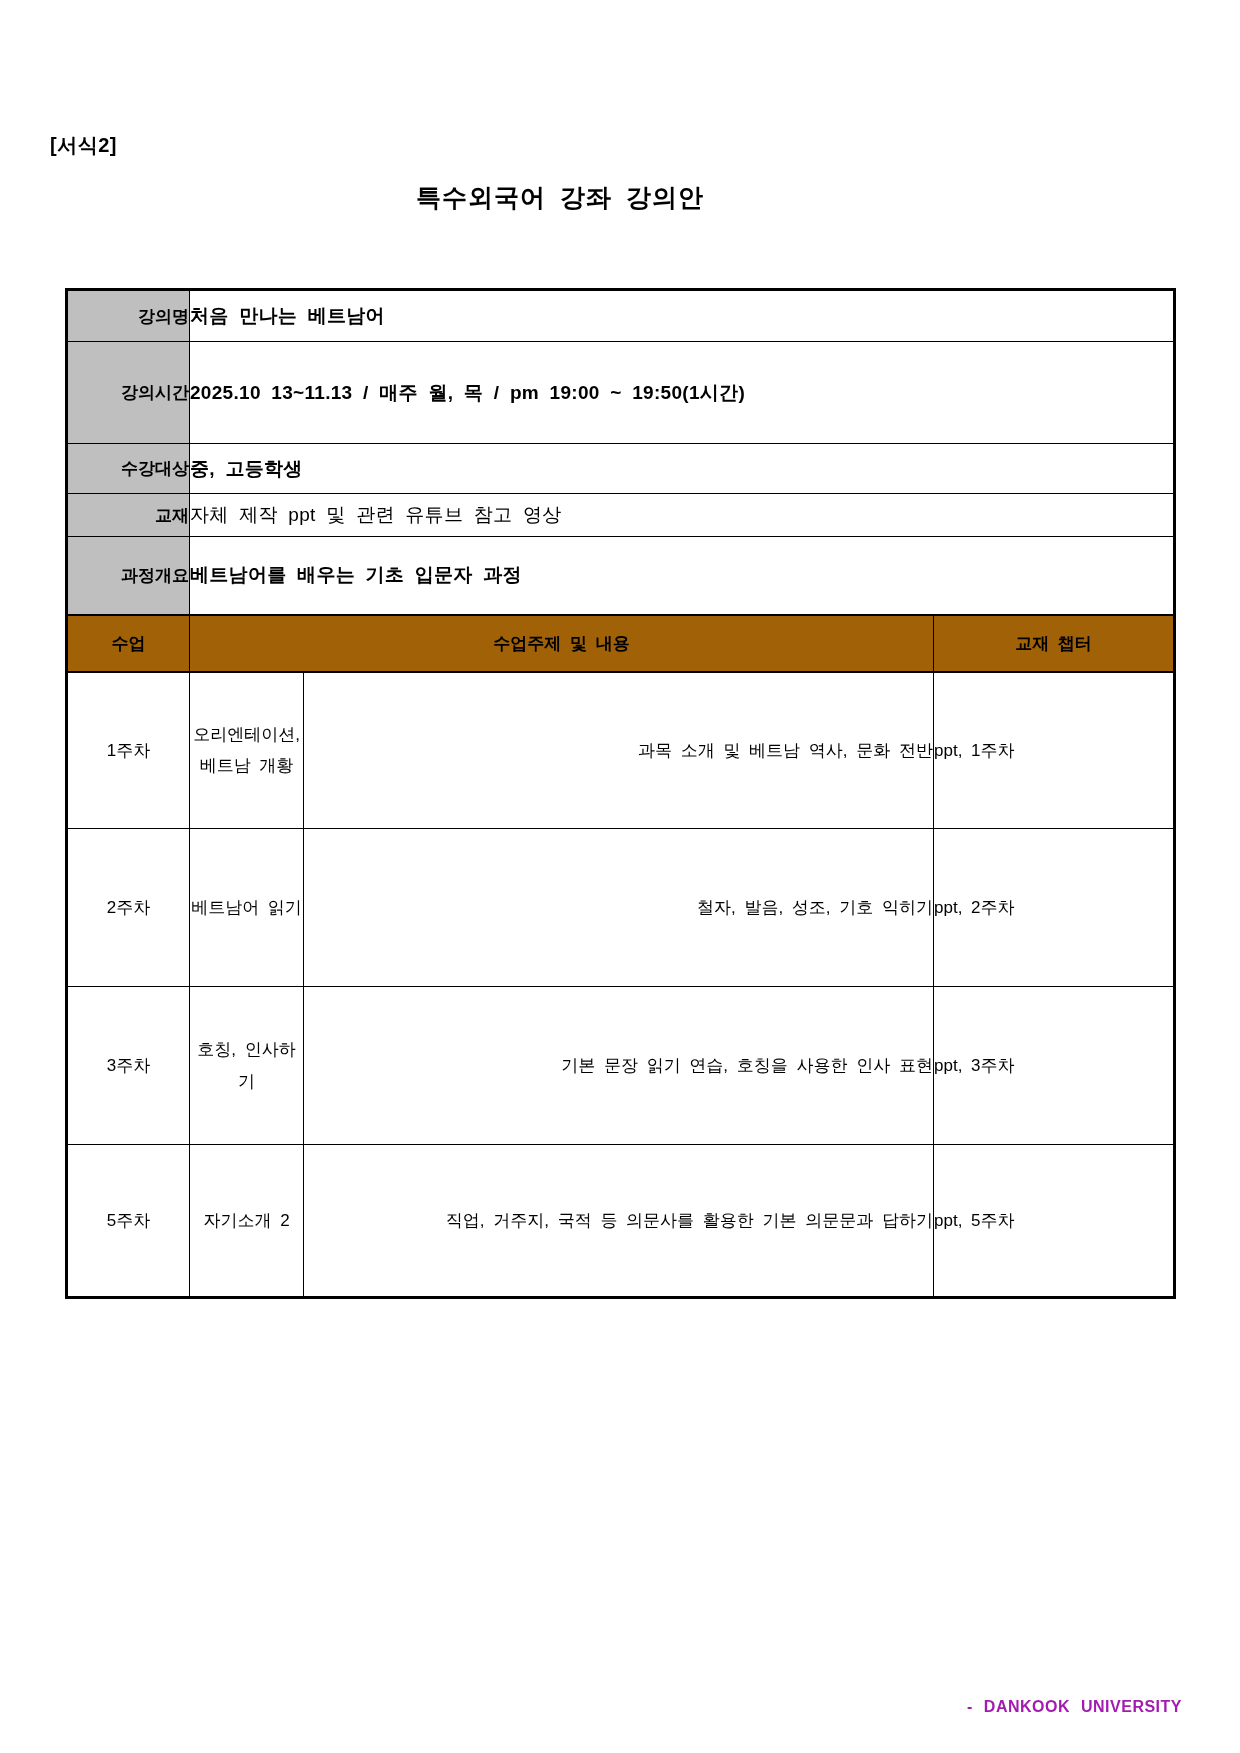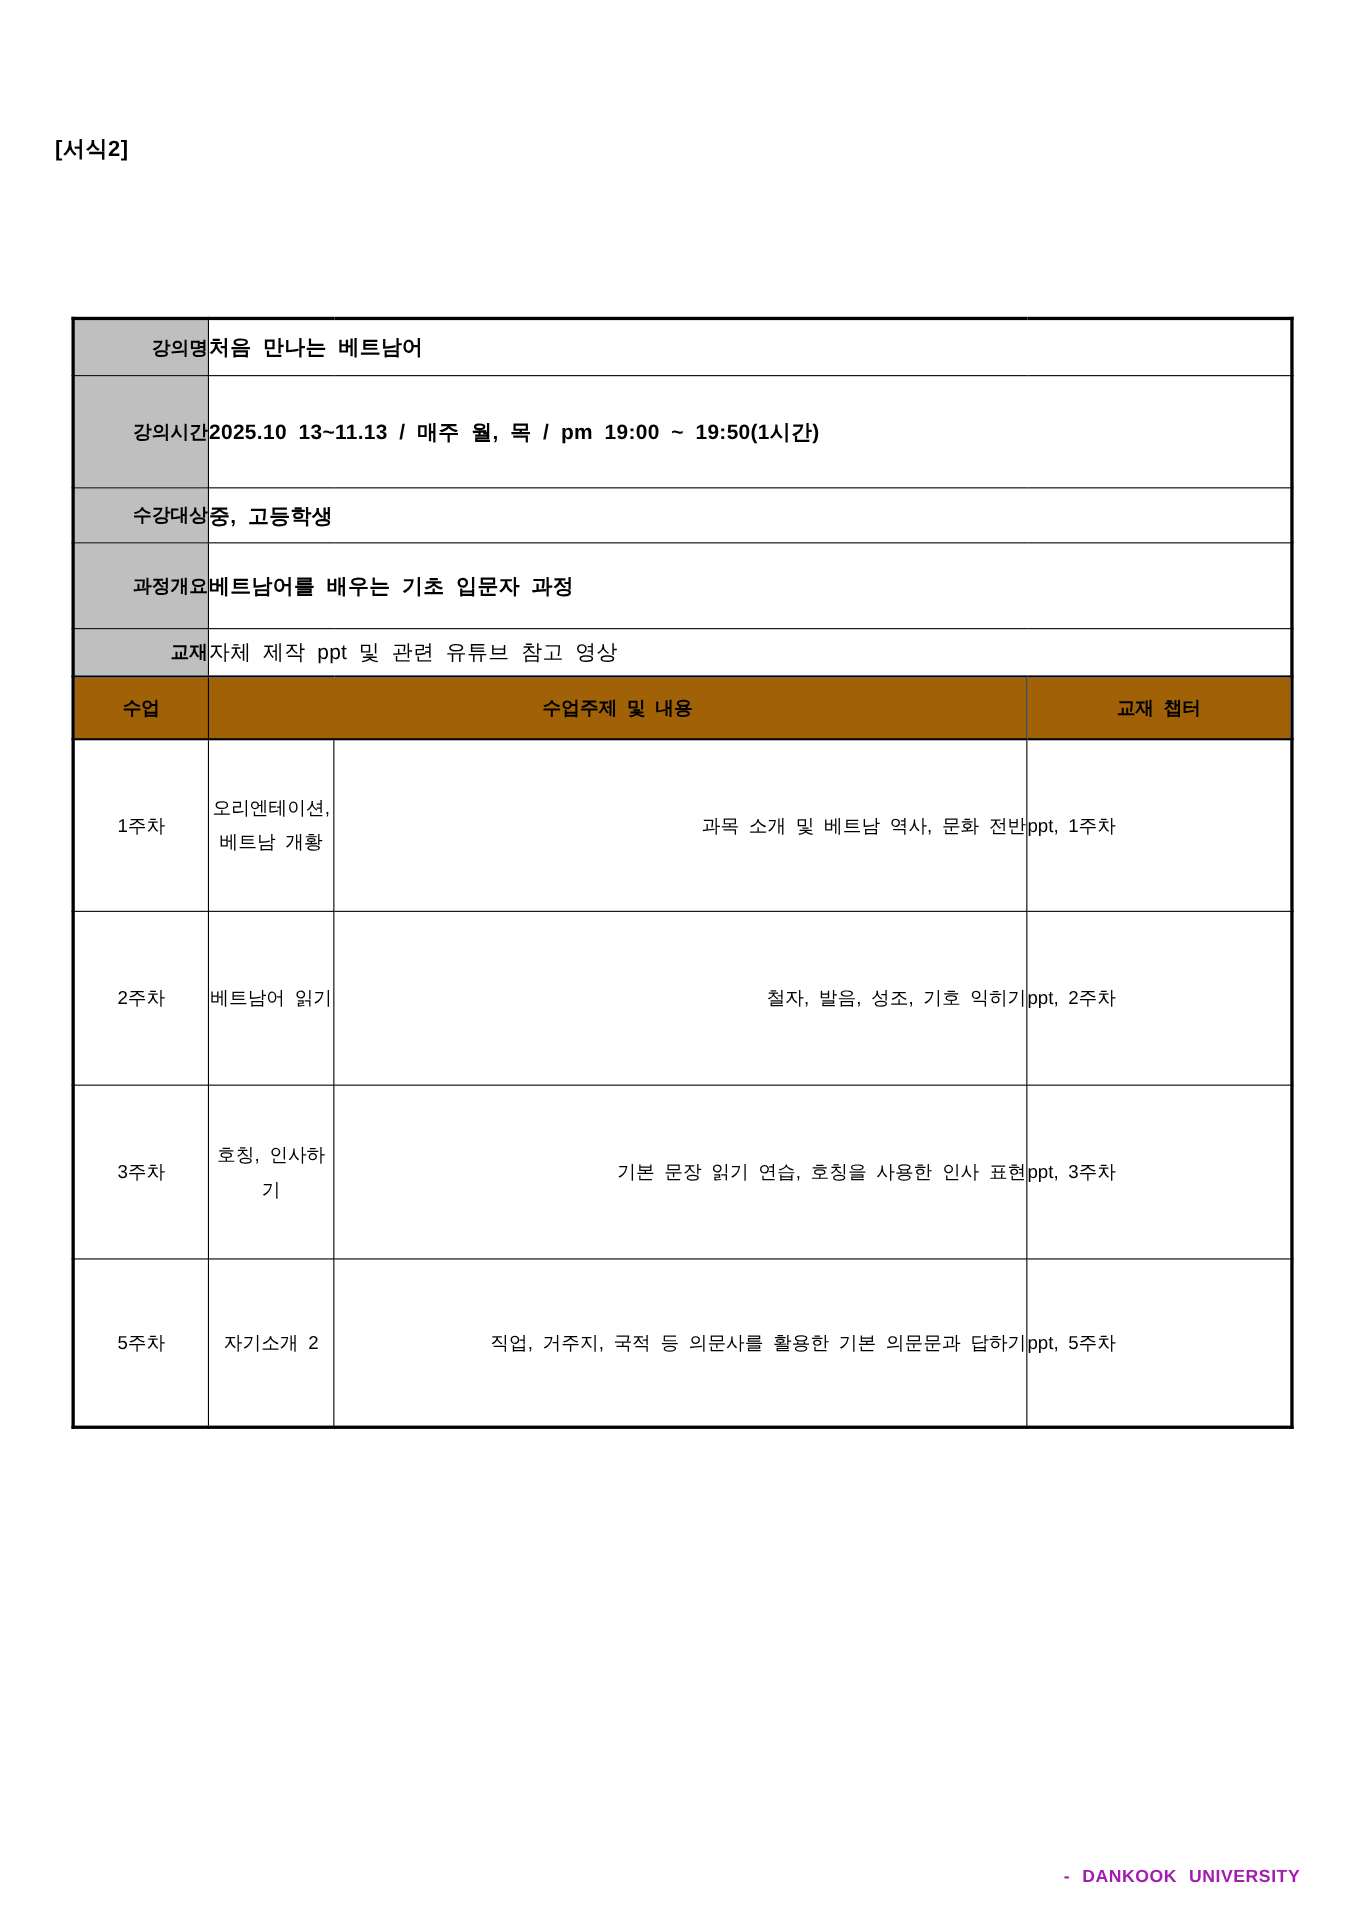--- a/index.html
+++ b/index.html
@@ -12,21 +12,21 @@
   .page {
     position: relative;
     width: 1240px;
     height: 1753px;
     background: #ffffff;
     overflow: hidden;
   }
   .form-tag {
     position: absolute;
     left: 50px;
-    top: 122px;
+    top: 132px;
     font-size: 20px;
     font-weight: bold;
     letter-spacing: 0.5px;
   }
   .doc-title {
     position: absolute;
     left: 0;
     top: 181px;
     width: 1120px;
     text-align: center;
@@ -112,20 +112,21 @@
     word-spacing: 6px;
   }
 </style>
 </head>
 <body>
 
 <div class="page">
 
   <div class="form-tag">[서식2]</div>
 
+  <div class="doc-title">특수외국어 강좌 강의안</div>
 
   <table class="doc-table">
     <colgroup>
       <col style="width:123px">
       <col style="width:114px">
       <col style="width:630px">
       <col style="width:241px">
     </colgroup>
 
     <tbody>
@@ -137,28 +138,28 @@
     <tr class="info-row" style="height:102px">
       <td class="label-cell">강의시간</td>
       <td class="value-cell" colspan="3">2025.10 13~11.13 / 매주 월, 목 / pm 19:00 ~ 19:50(1시간)</td>
     </tr>
 
     <tr class="info-row" style="height:50px">
       <td class="label-cell">수강대상</td>
       <td class="value-cell" colspan="3">중, 고등학생</td>
     </tr>
 
+    <tr class="info-row regular" style="height:43px">
+      <td class="label-cell">교재</td>
+      <td class="value-cell" colspan="3">자체 제작 ppt 및 관련 유튜브 참고 영상</td>
+    </tr>
+
     <tr class="info-row" style="height:78px">
       <td class="label-cell">과정개요</td>
       <td class="value-cell" colspan="3">베트남어를 배우는 기초 입문자 과정</td>
-    </tr>
-
-    <tr class="info-row regular" style="height:43px">
-      <td class="label-cell">교재</td>
-      <td class="value-cell" colspan="3">자체 제작 ppt 및 관련 유튜브 참고 영상</td>
     </tr>
 
     <tr class="head-row" style="height:57px">
       <th>수업</th>
       <th colspan="2">수업주제 및 내용</th>
       <th>교재 챕터</th>
     </tr>
 
     <tr class="week-row" style="height:157px">
       <td class="week-cell">1주차</td>

